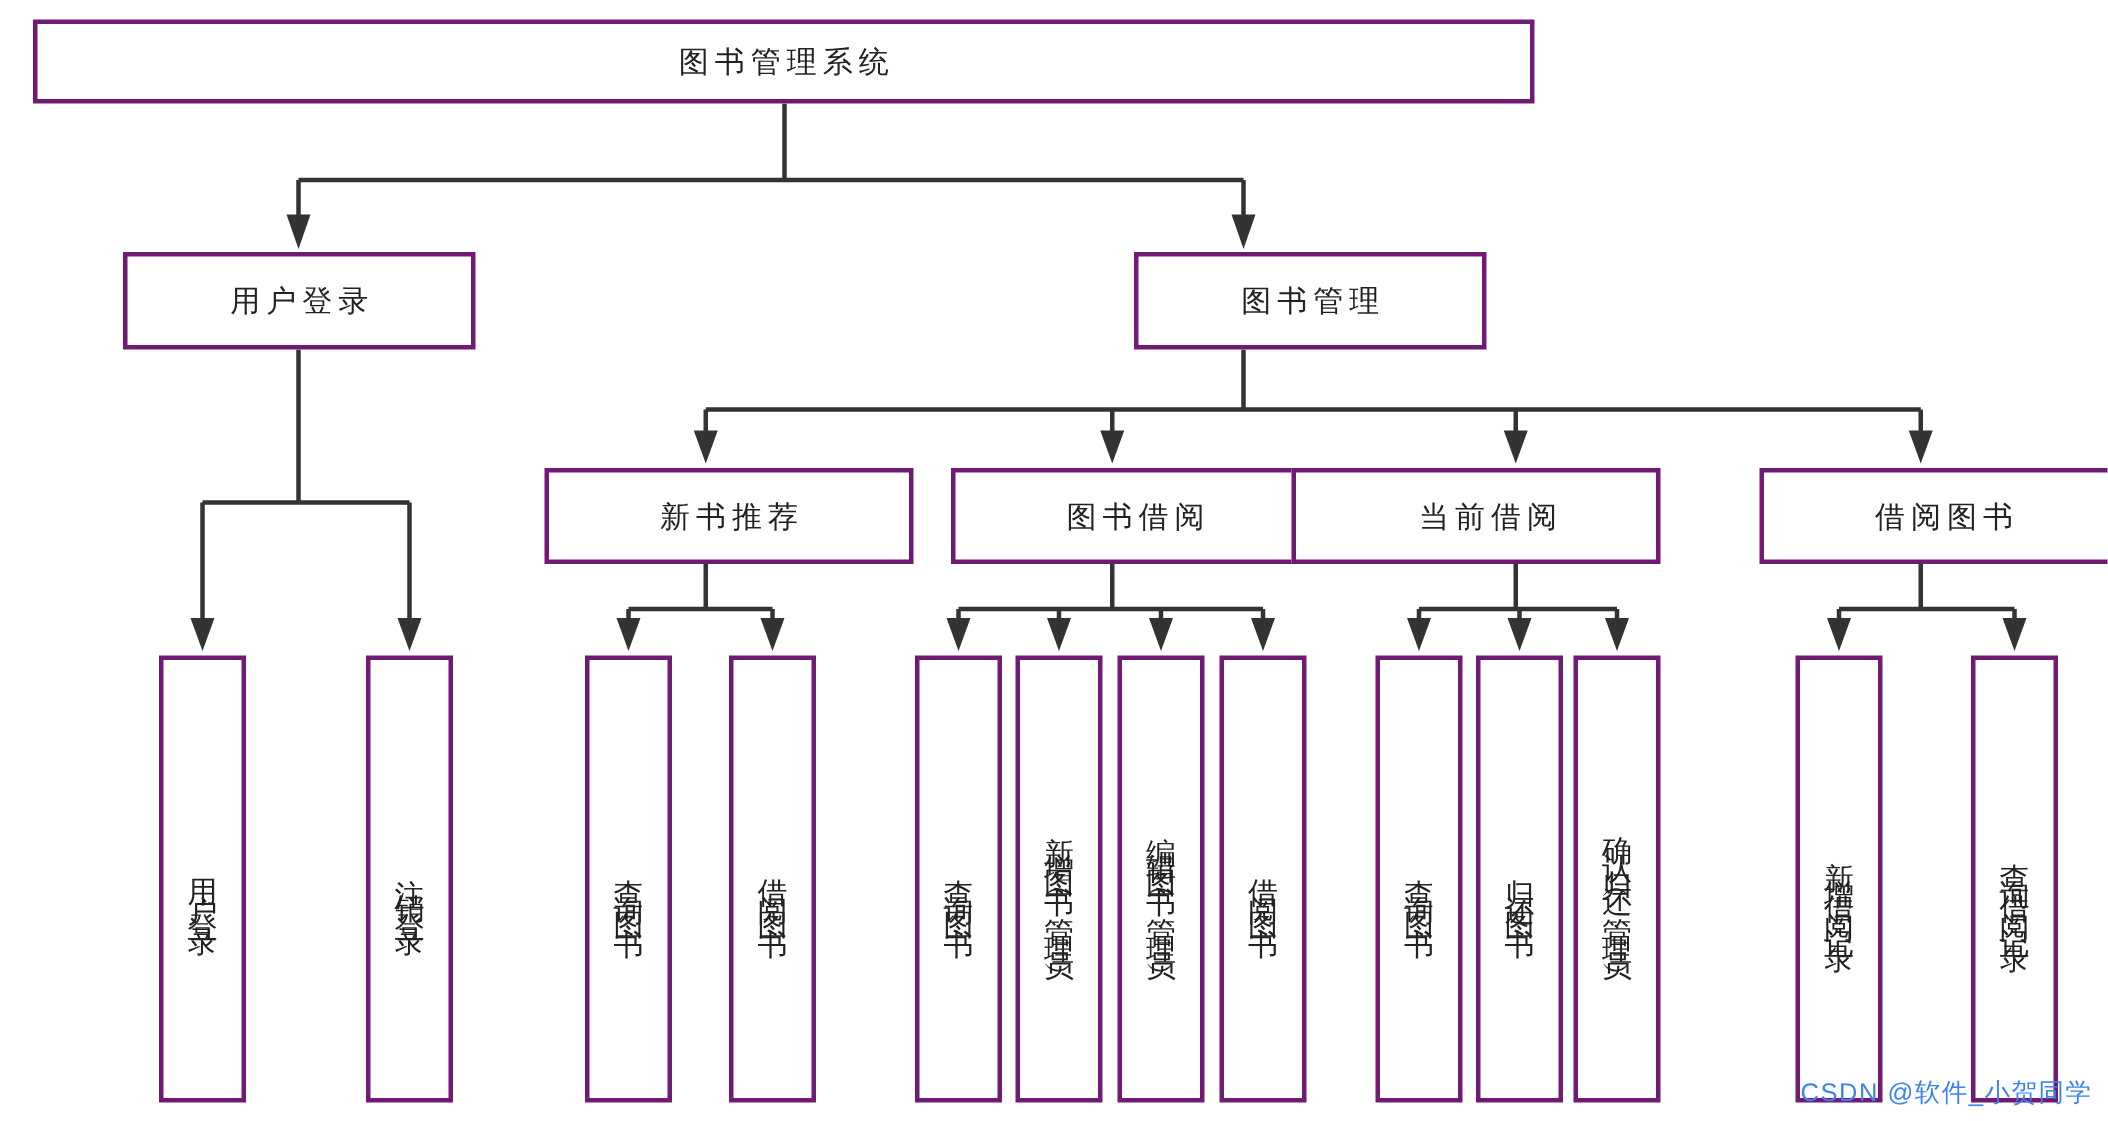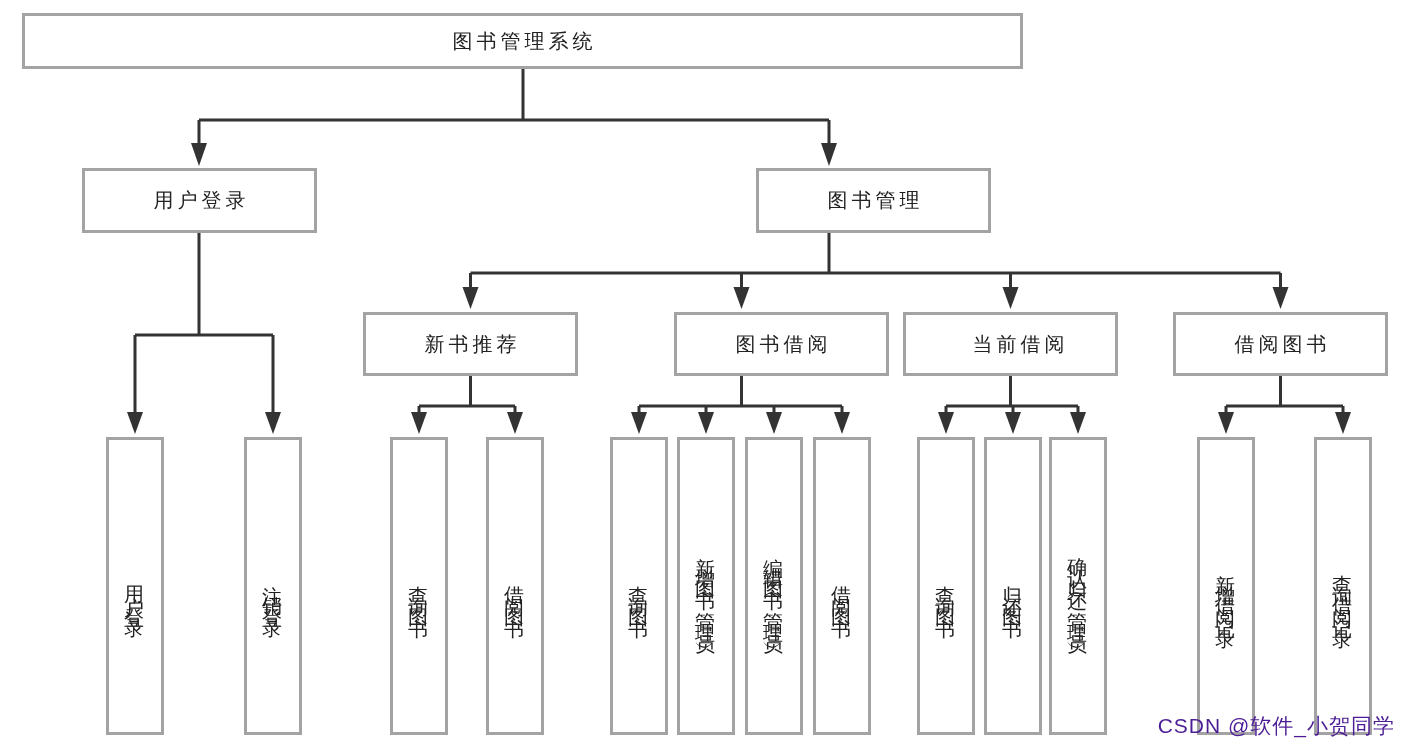--- a/index.html
+++ b/index.html
@@ -11,46 +11,46 @@
     overflow: hidden;
   }
   #connectors {
     position: absolute; left: 0; top: 0;
     width: 1405px; height: 747px;
     z-index: 0;
   }
   .node {
     position: absolute;
     box-sizing: border-box;
-    border: 3px solid #a3a3a3;
+    border: 3px solid #701a75;
     background: #ffffff;
     display: flex;
     align-items: center;
     justify-content: center;
     color: #222222;
     font-size: 20px;
     letter-spacing: 4px;
     z-index: 1;
     text-align: center;
   }
   .node.h { padding-left: 4px; } 
   .node.vert {
     writing-mode: vertical-rl;
     text-orientation: mixed;
     letter-spacing: 11px;
     padding-top: 11px; 
     width: 58px; top: 437px; height: 298px;
   }
   .lvl2 { top: 168px; width: 235px; height: 65px; }
-  .lvl3 { top: 312px; width: 215px; height: 64px; }
+  .lvl3 { top: 312px; width: 246px; height: 64px; }
   .watermark {
     position: absolute;
     right: 10px; bottom: 7px;
-    font-size: 21px;
-    color: #4c1d95;
+    font-size: 17px;
+    color: #3b82f6;
     letter-spacing: 1px;
     z-index: 2;
     white-space: nowrap;
   }
 </style>
 </head>
 <body>
 
 <svg id="connectors" viewBox="0 0 1405 747" xmlns="http://www.w3.org/2000/svg" aria-hidden="true">
   <g stroke="#333333" stroke-width="3" fill="none">
@@ -102,24 +102,24 @@
 <div class="node h lvl2" style="left:82px;">
   <span>用户登录</span>
 </div>
 <div class="node h lvl2" style="left:712px;margin-left:44px;">
   <span>图书管理</span>
 </div>
 
 <div class="node h lvl3" style="left:363px;">
   <span>新书推荐</span>
 </div>
-<div class="node h lvl3" style="left:634px;margin-left:40px;">
+<div class="node h lvl3" style="left:634px;">
   <span>图书借阅</span>
 </div>
-<div class="node h lvl3" style="left:903px;padding-left:20px;">
+<div class="node h lvl3" style="left:861px;padding-left:20px;">
   <span>当前借阅</span>
 </div>
 <div class="node h lvl3" style="left:1173px;">
   <span>借阅图书</span>
 </div>
 
 <div class="node vert" style="left:106px;">
   <span>用户登录</span>
 </div>
 <div class="node vert" style="left:244px;">

